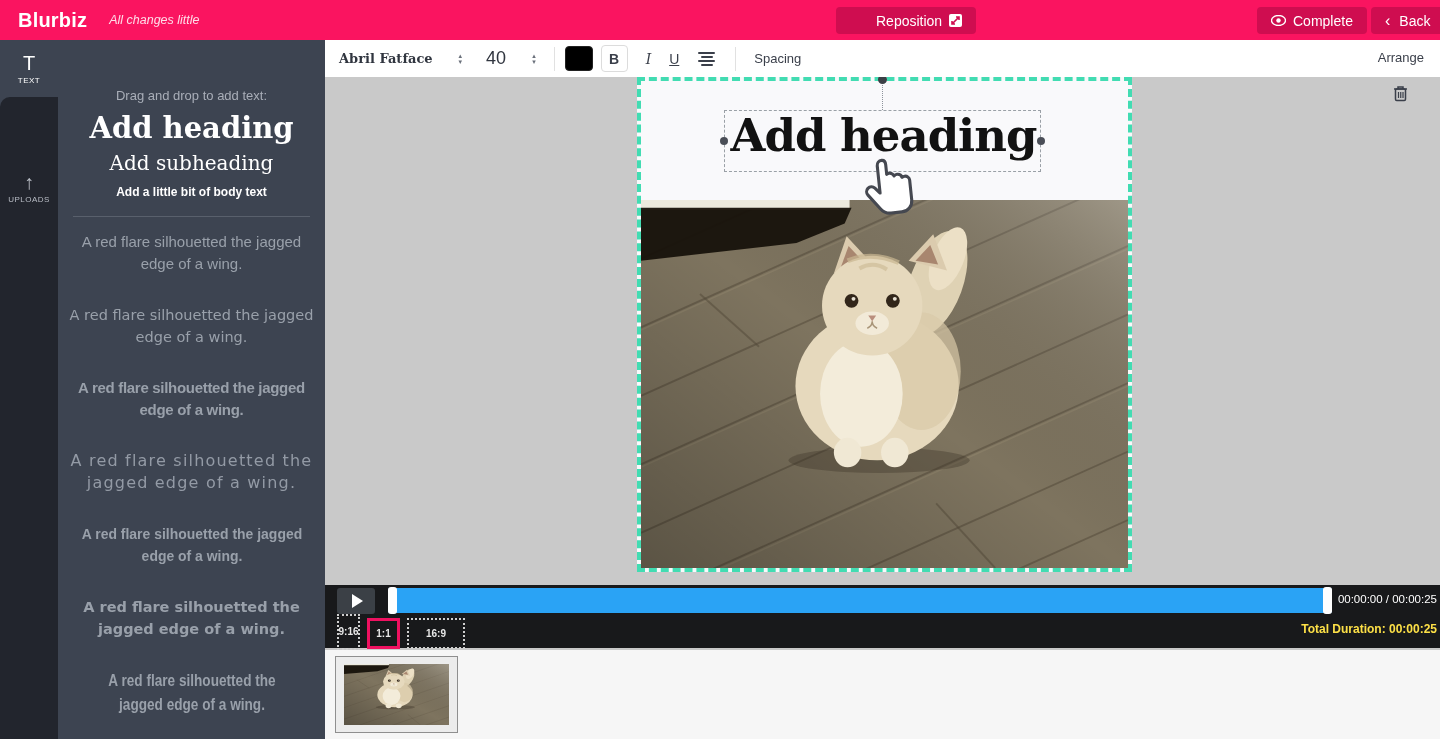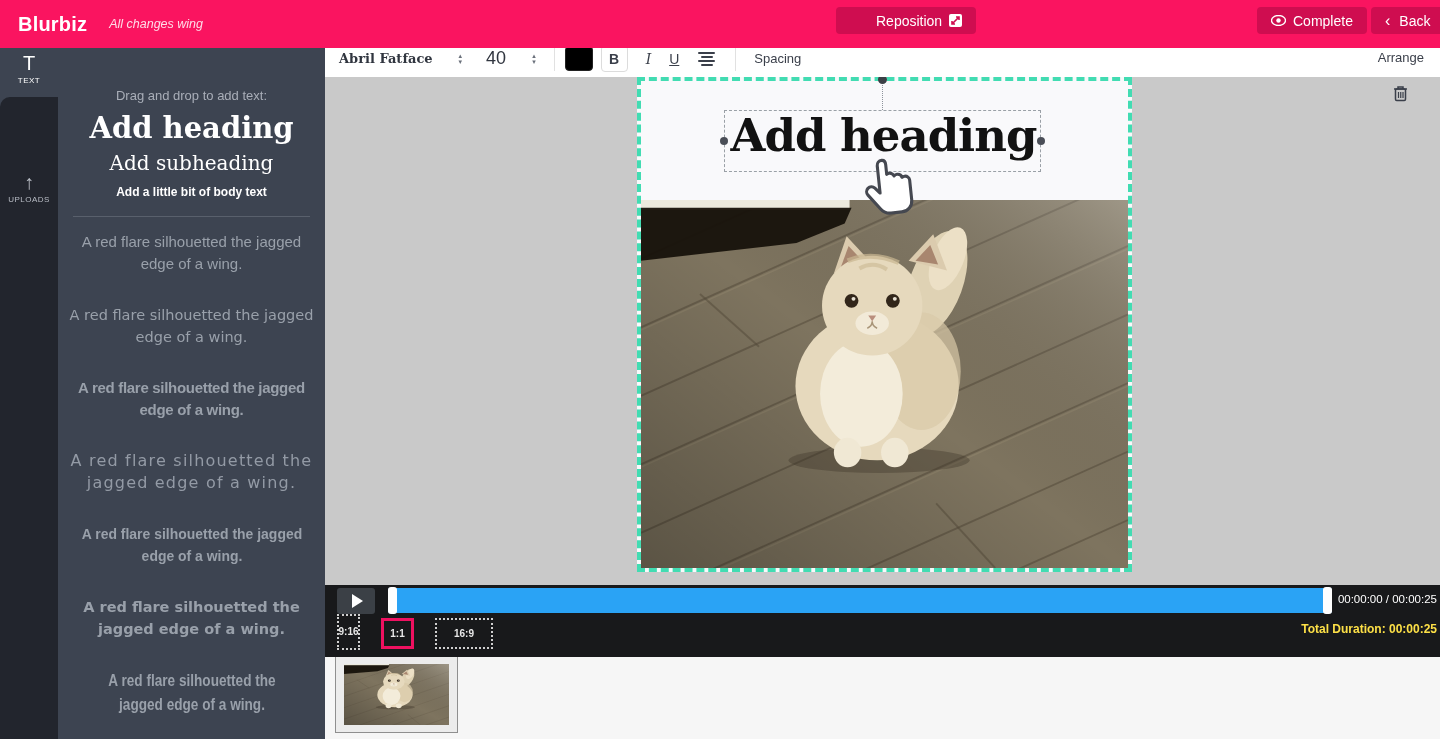--- a/index.html
+++ b/index.html
@@ -1,21 +1,21 @@
 <!DOCTYPE html>
 <html><head>
 <meta charset="utf-8">
 <style>
   * { margin:0; padding:0; box-sizing:border-box; }
   html,body { width:1440px; height:739px; overflow:hidden; }
   body { font-family:"Liberation Sans", sans-serif; }
   #app { position:relative; width:1440px; height:739px; background:#c9c9c9; overflow:hidden; }
 
   
-  .topbar { position:absolute; left:0; top:0; width:1440px; height:48px; background:#fa1460; display:flex; align-items:center; z-index:30; }
+  .topbar { position:absolute; left:0; top:0; width:1440px; height:40px; background:#fa1460; display:flex; align-items:center; z-index:30; }
   .logo { color:#fff; font-size:20px; font-weight:bold; letter-spacing:.2px; margin-left:18px; }
   .saved { color:rgba(255,255,255,.85); font-style:italic; font-size:12.5px; margin-left:22px; }
   .pinkbtn { background:#cf0d50; color:#fff; border:none; border-radius:4px; font-size:14px; font-family:"Liberation Sans",sans-serif; display:flex; align-items:center; gap:7px; padding:0 14px; height:27px; cursor:pointer; }
   .reposition { position:absolute; left:836px; top:7px;padding-left:40px; }
   .complete  { position:absolute; left:1257px; top:7px; height:27px; }
   .back      { position:absolute; left:1371px; top:7px; height:27px; }
   .repo-ic { width:13px; height:13px; background:#fff; border-radius:2px; display:inline-block; position:relative; }
   .repo-ic svg { position:absolute; left:1px; top:1px; }
   .chev { font-size:16px; line-height:1; margin-right:2px; }
 
@@ -74,28 +74,28 @@
   .heading-box { position:absolute; left:83px; top:29px; width:317px; height:62px; border:1px dashed #9aa0a6; }
   .heading-text { position:absolute; left:0; top:-2px; width:317px; text-align:center; font-family:"DejaVu Serif", serif; font-weight:bold; font-size:45px; letter-spacing:-1px; color:#121212; white-space:nowrap; }
   .h-dot { position:absolute; width:8px; height:8px; border-radius:50%; background:#4a4e57; }
   .h-dot.left  { left:-5px; top:26px; }
   .h-dot.right { right:-5px; top:26px; }
   .rot-line { position:absolute; left:241px; top:2px; height:27px; width:0; border-left:1px dotted #8d939b; }
   .rot-dot { position:absolute; left:237px; top:-6px; width:9px; height:9px; border-radius:50%; background:#3b3f46; }
   .cursor-hand { position:absolute; left:222px; top:76px; width:56px; height:62px; transform:rotate(-6deg); z-index:9; }
 
   
-  .timeline { position:absolute; left:325px; top:585px; width:1115px; height:72px; background:#18191b; z-index:5; }
+  .timeline { position:absolute; left:325px; top:585px; width:1115px; height:63px; background:#18191b; z-index:5; }
   .playbtn { position:absolute; left:12px; top:3px; width:38px; height:26px; background:#3b4046; border-radius:3px; display:flex; align-items:center; justify-content:center; cursor:pointer; }
   .playbtn i { display:block; width:0; height:0; border-left:11px solid #fff; border-top:7px solid transparent; border-bottom:7px solid transparent; margin-left:3px; }
   .trimbar { position:absolute; left:63px; top:3px; width:944px; height:25px; background:#2aa3f5; border-radius:2px; cursor:pointer; }
   .trim-h { position:absolute; top:-1px; width:9px; height:27px; background:#fff; border-radius:3px; cursor:ew-resize; }
   .trim-h.l { left:0; } .trim-h.r { right:0; }
   .timecode { position:absolute; right:3px; top:8px; color:#fff; font-size:11.5px; }
-  .ratios { position:absolute; left:12px; top:32px; height:33px; display:flex; align-items:center; gap:21px; }
+  .ratios { position:absolute; left:12px; top:32px; height:33px; display:flex; align-items:center; gap:7px; }
   .ratio { color:#e8e8e8; font-size:10px; font-weight:bold; display:flex; align-items:center; justify-content:center; border:2px dotted #cfcfcf; background:transparent; cursor:pointer; font-family:"Liberation Sans",sans-serif; }
   .ratio.r916 { width:23px; height:36px; margin-top:-4px; }
   .ratio.r11  { width:33px; height:31px; border:3px solid #ef1160; }
   .ratio.r169 { width:58px; height:31px; }
   .totaldur { position:absolute; right:3px; top:37px; color:#fde047; font-size:12px; font-weight:bold; }
 
   
   .filmstrip { position:absolute; left:325px; top:650px; width:1115px; height:89px; background:#f6f6f6; }
   .thumb { position:absolute; left:10px; top:6px; width:123px; height:77px; background:#ececec; border:1px solid #8f8f8f; display:flex; align-items:center; justify-content:center; cursor:pointer; }
   .thumb svg { display:block; }
@@ -157,21 +157,21 @@
         <circle cx="216" cy="101" r="2" fill="#e8e2d4"></circle>
         <circle cx="258" cy="101" r="2" fill="#e8e2d4"></circle>
         <path d="M231,118 L239,118 L235,124 Z" fill="#b98e7d"></path>
         <path d="M235,124 Q235,129 230,131 M235,124 Q235,129 240,131" stroke="#a89477" stroke-width="1.5" fill="none"></path>
       </g>
     </defs>
   </svg>
 
   <div class="topbar">
     <span class="logo">Blurbiz</span>
-    <span class="saved">All changes wing</span>
+    <span class="saved">All changes little</span>
     <button class="pinkbtn reposition">
       <span>Reposition</span>
       <span class="repo-ic">
         <svg width="11" height="11" viewBox="0 0 11 11">
           <path d="M2,9 L9,2 M6,2 L9,2 L9,5 M2,6 L2,9 L5,9" stroke="#cf0d50" stroke-width="1.6" fill="none"></path>
         </svg>
       </span>
     </button>
     <button class="pinkbtn complete">
       <svg width="15" height="11" viewBox="0 0 15 11">

